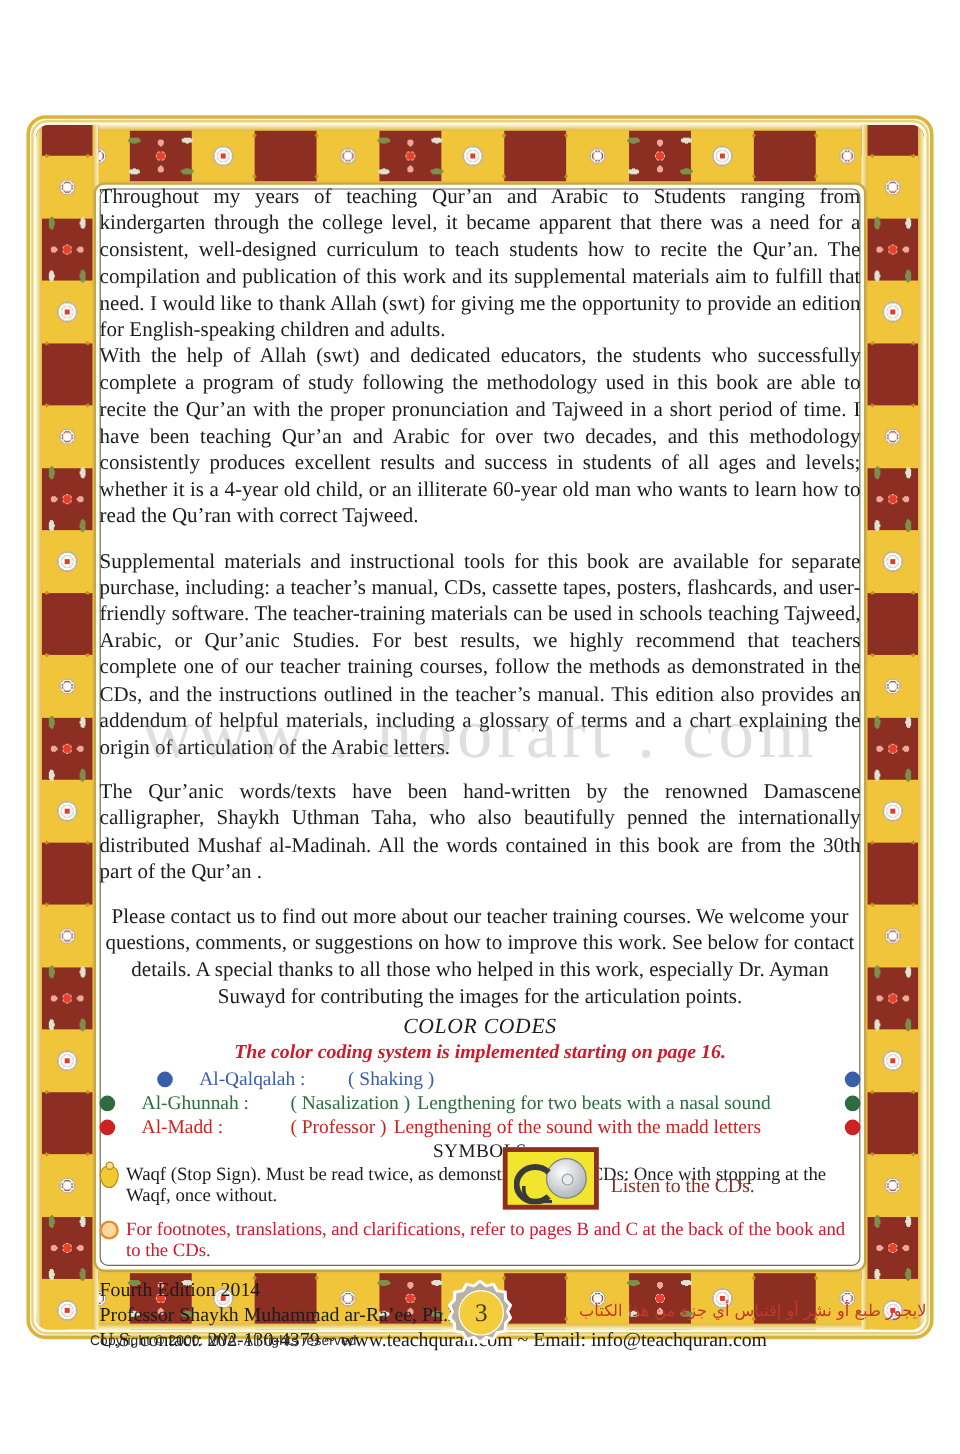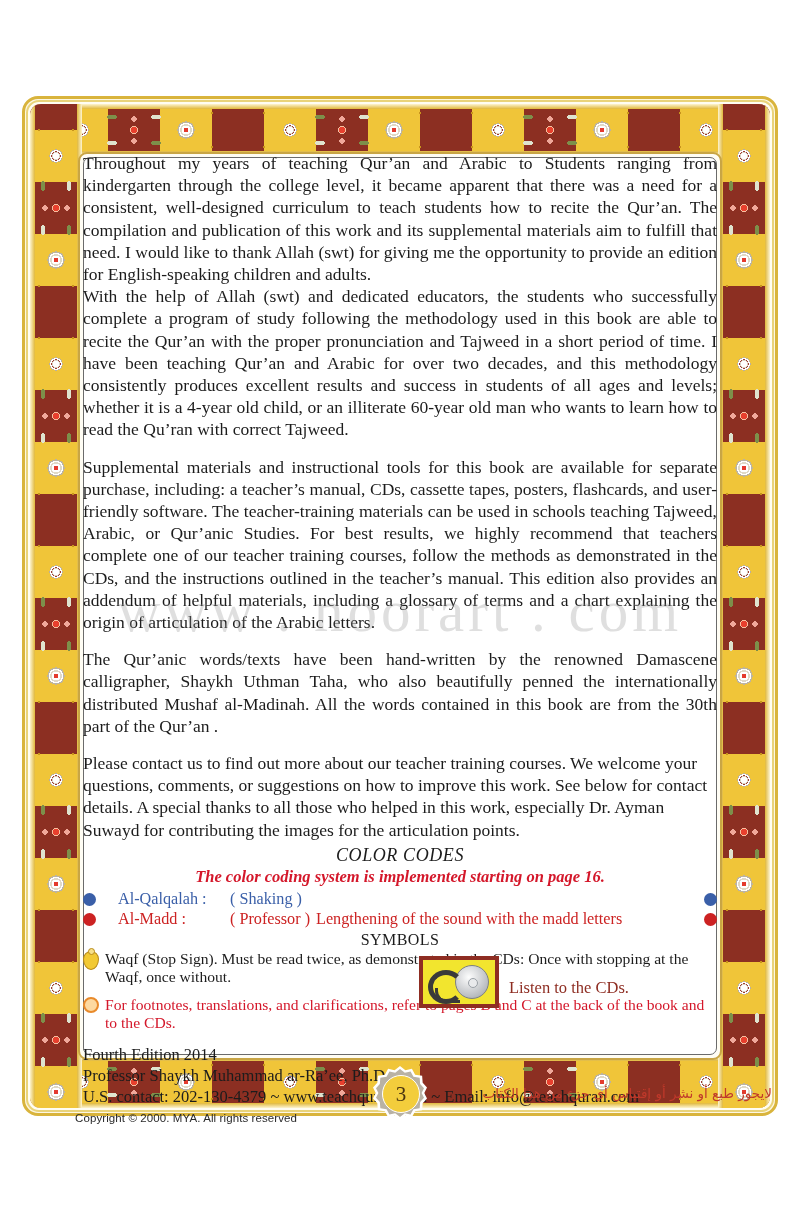--- a/index.html
+++ b/index.html
@@ -90,34 +90,34 @@
   .keyline-b{position:absolute;left:61px;top:61px;right:61px;bottom:61px;
              border:1px solid #6b6b6b;border-radius:7px;background:#ffffff;}
 
   
   #panel{position:absolute;left:83px;top:152px;width:634px;height:908px;
          color:#1c1c1c;}
 
   .doc-title{text-align:center;font-size:17.5px;margin:0 0 6px 0;letter-spacing:.2px;}
   p.body{margin:0;font-size:17.5px;line-height:22.2px;text-align:justify;
          text-justify:inter-word;}
-  p.body.nj{text-align:left;}
+  p.body.nj{text-align:center;}
   .gap{height:15px;}
   .gap-sm{height:8px;}
 
   
   .cc-title{text-align:center;font-size:18px;font-style:italic;letter-spacing:.6px;
             margin:4px 0 1px 0;color:#1c1c1c;}
   .cc-sub{text-align:center;font-size:16.5px;font-style:italic;font-weight:bold;
           color:#d4172a;margin:0 0 3px 0;}
   .cc-row{display:flex;align-items:center;font-size:16.2px;line-height:19px;
           margin:1px 0;}
   .dot{width:13px;height:13px;border-radius:50%;flex:0 0 13px;}
   .cc-label{width:112px;flex:0 0 112px;margin-left:22px;}
-  .cc-paren{flex:0 0 auto;}
+  .cc-paren{flex:0 0 auto;margin-left:12px;}
   .cc-text{flex:1 1 auto;}
   .cc-end{margin-left:auto;}
 
   .sym-title{text-align:center;font-size:16px;margin:2px 0 0 0;letter-spacing:.4px;}
 
   .sym-row{display:flex;align-items:flex-start;font-size:15.6px;line-height:18.5px;
            margin-top:1px;}
   .sym-row .glyph{flex:0 0 20px;margin-right:2px;padding-top:1px;}
   .waqf{display:inline-block;width:14px;height:17px;background:#f2c933;
         border:1.5px solid #b88a18;border-radius:50% 50% 50% 50%/42% 42% 58% 58%;
@@ -211,25 +211,32 @@
   <div class="gap"></div>
   <p class="body">Supplemental materials and instructional tools for this book are available for separate purchase, including: a teacher’s manual, CDs, cassette tapes, posters, flashcards, and user-friendly software.   The teacher-training materials can be used in schools teaching Tajweed, Arabic, or Qur’anic Studies.   For best results, we highly recommend that teachers complete one of our teacher training courses, follow the methods as demonstrated in the CDs, and the instructions outlined in the teacher’s manual.   This edition also provides an addendum of helpful materials, including a glossary of terms and a chart explaining the origin of articulation of the Arabic letters.</p>
   <div class="gap"></div>
   <p class="body">The Qur’anic words/texts have been hand-written by the renowned Damascene calligrapher, Shaykh Uthman Taha, who also beautifully penned the internationally distributed Mushaf al-Madinah. All the words contained in this book are  from  the  30th part  of  the  Qur’an .</p>
   <div class="gap"></div>
   <p class="body nj">Please contact us to find out more about our teacher training courses. We welcome your questions, comments, or suggestions on how to improve this work. See below for contact details. A special thanks to all those who helped in this work, especially Dr. Ayman Suwayd for contributing the images for the articulation points.</p>
 
   <div class="cc-title">COLOR CODES</div>
   <div class="cc-sub">The color coding system is implemented starting on page 16.</div>
 
-  <div class="cc-row" id="cc0" style="color: rgb(58, 95, 168);">
+  <div class="cc-row" id="cc0" style="color: rgb(58, 95, 168); padding-left: 48px;">
     <span class="dot" style="background: rgb(58, 95, 168);"></span>
     <span class="cc-label">Al-Qalqalah :</span>
     <span class="cc-paren">( Shaking )</span>
     <span class="dot cc-end" style="background: rgb(58, 95, 168);"></span>
+  </div>
+  <div class="cc-row" id="cc1" style="color: rgb(46, 107, 62);">
+    <span class="dot" style="background: rgb(46, 107, 62);"></span>
+    <span class="cc-label">Al-Ghunnah :</span>
+    <span class="cc-paren">( Nasalization )</span>
+    <span class="cc-text" style="margin-left:6px">Lengthening for two beats with a nasal sound</span>
+    <span class="dot cc-end" style="background: rgb(46, 107, 62);"></span>
   </div>
   <div class="cc-row" id="cc2" style="color: rgb(204, 34, 34);">
     <span class="dot" style="background: rgb(204, 34, 34);"></span>
     <span class="cc-label">Al-Madd :</span>
     <span class="cc-paren">( Professor )</span>
     <span class="cc-text" style="margin-left:6px">Lengthening of the sound with the madd letters</span>
     <span class="dot cc-end" style="background: rgb(204, 34, 34);"></span>
   </div>
 
   <div class="sym-title">SYMBOLS</div>

